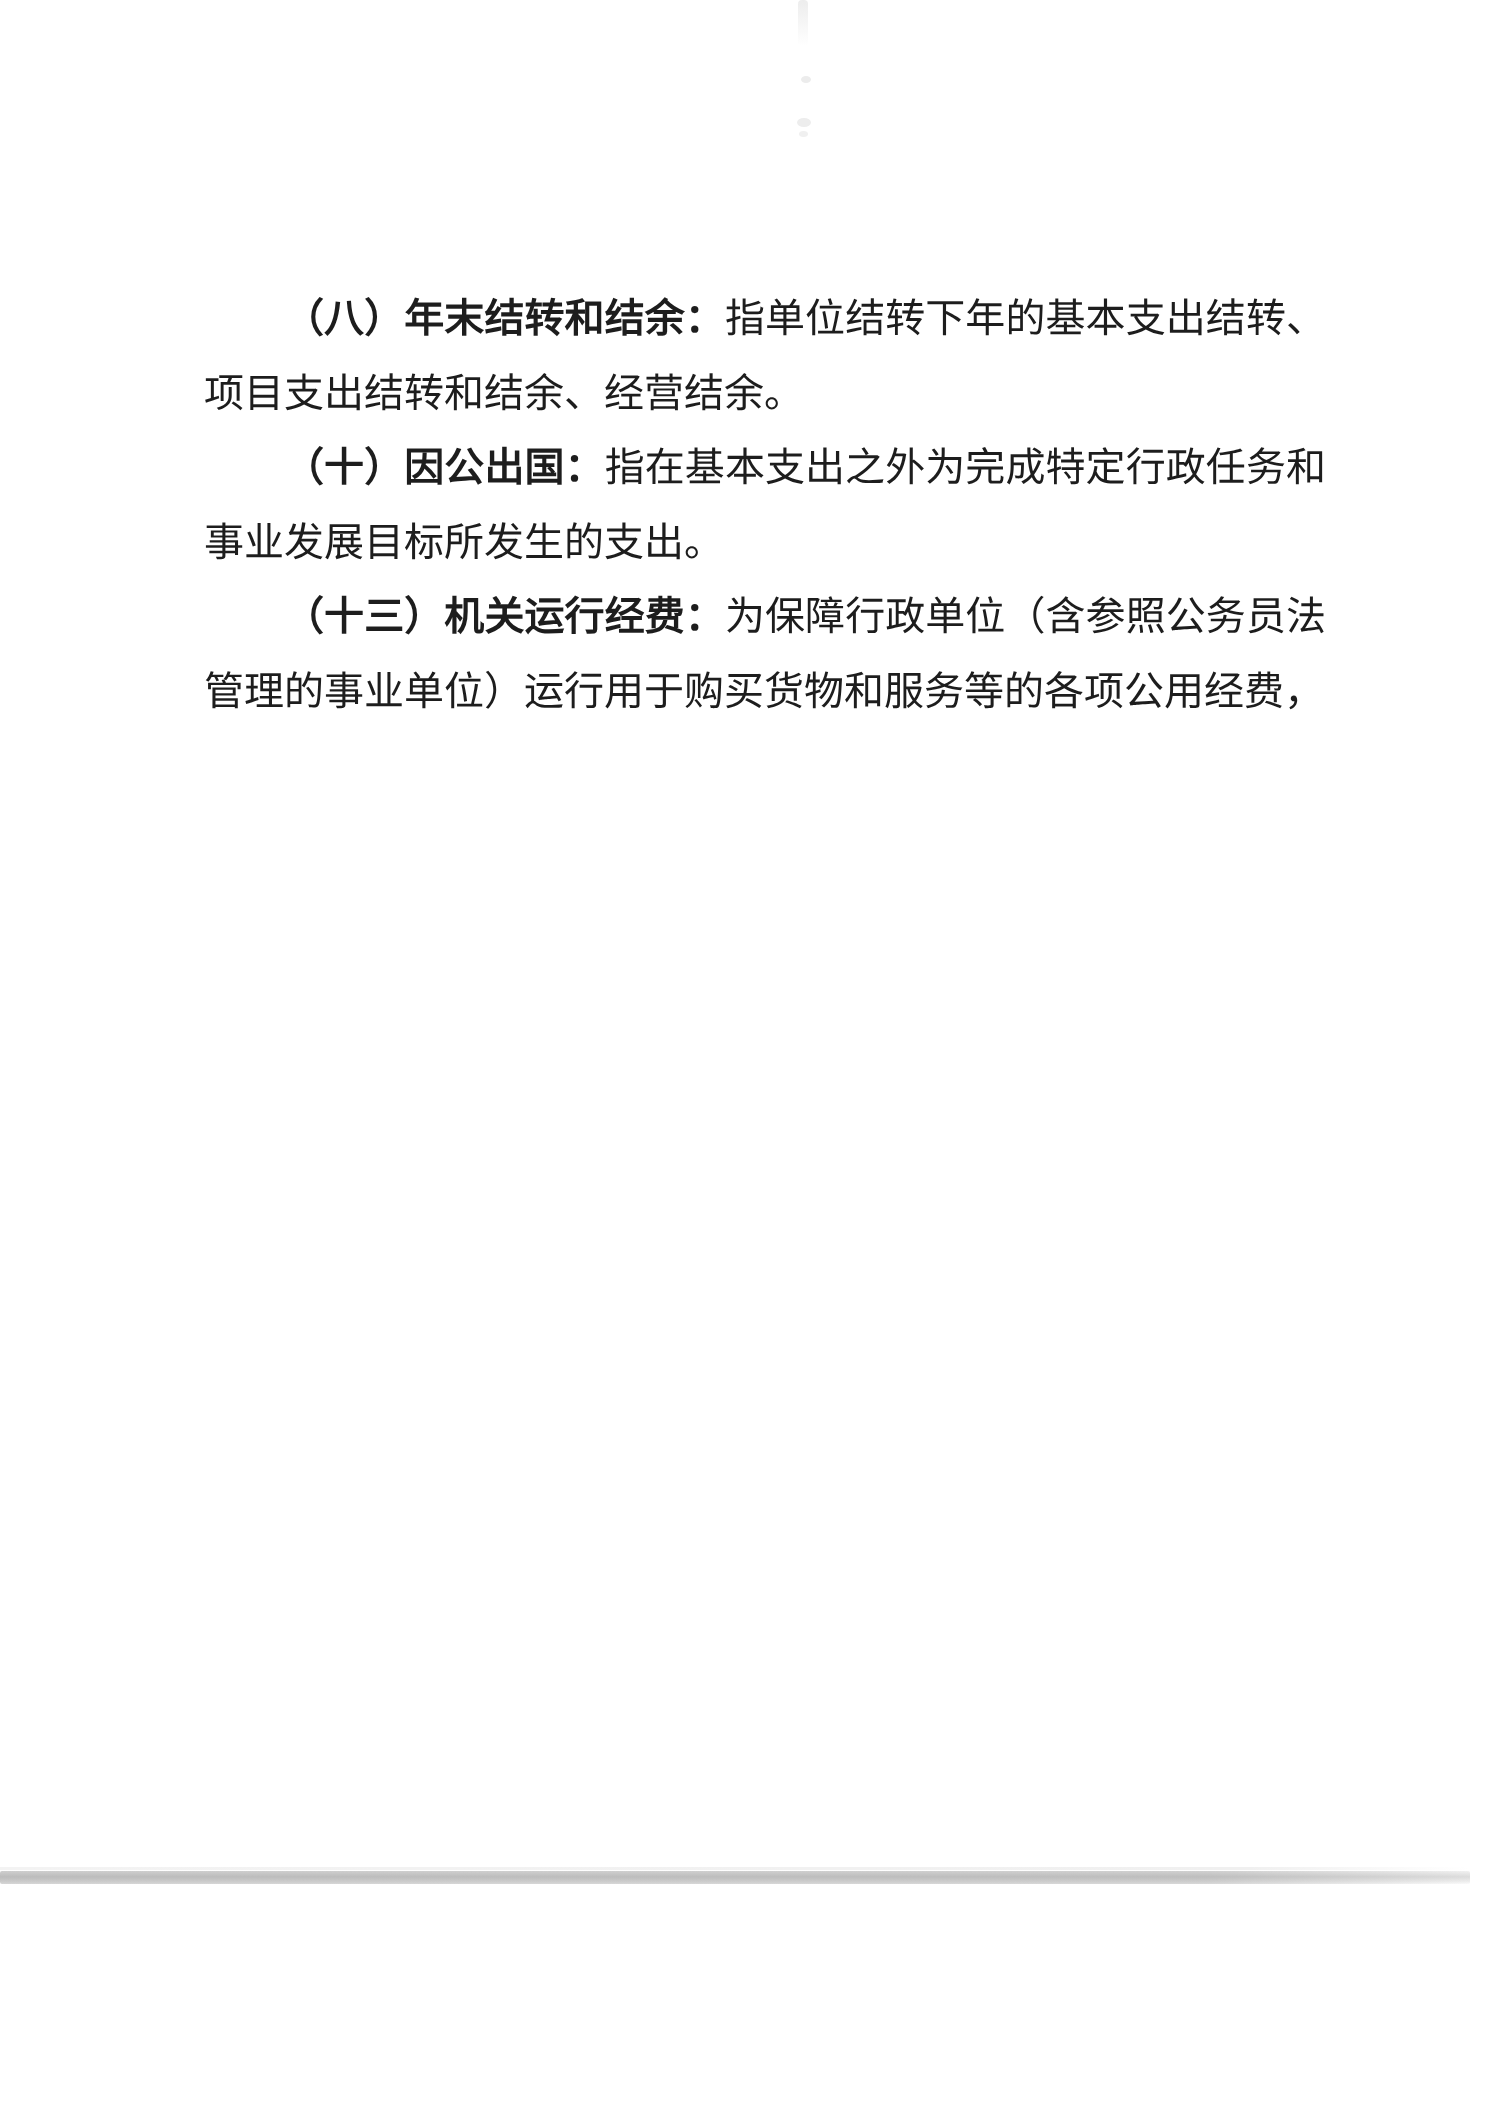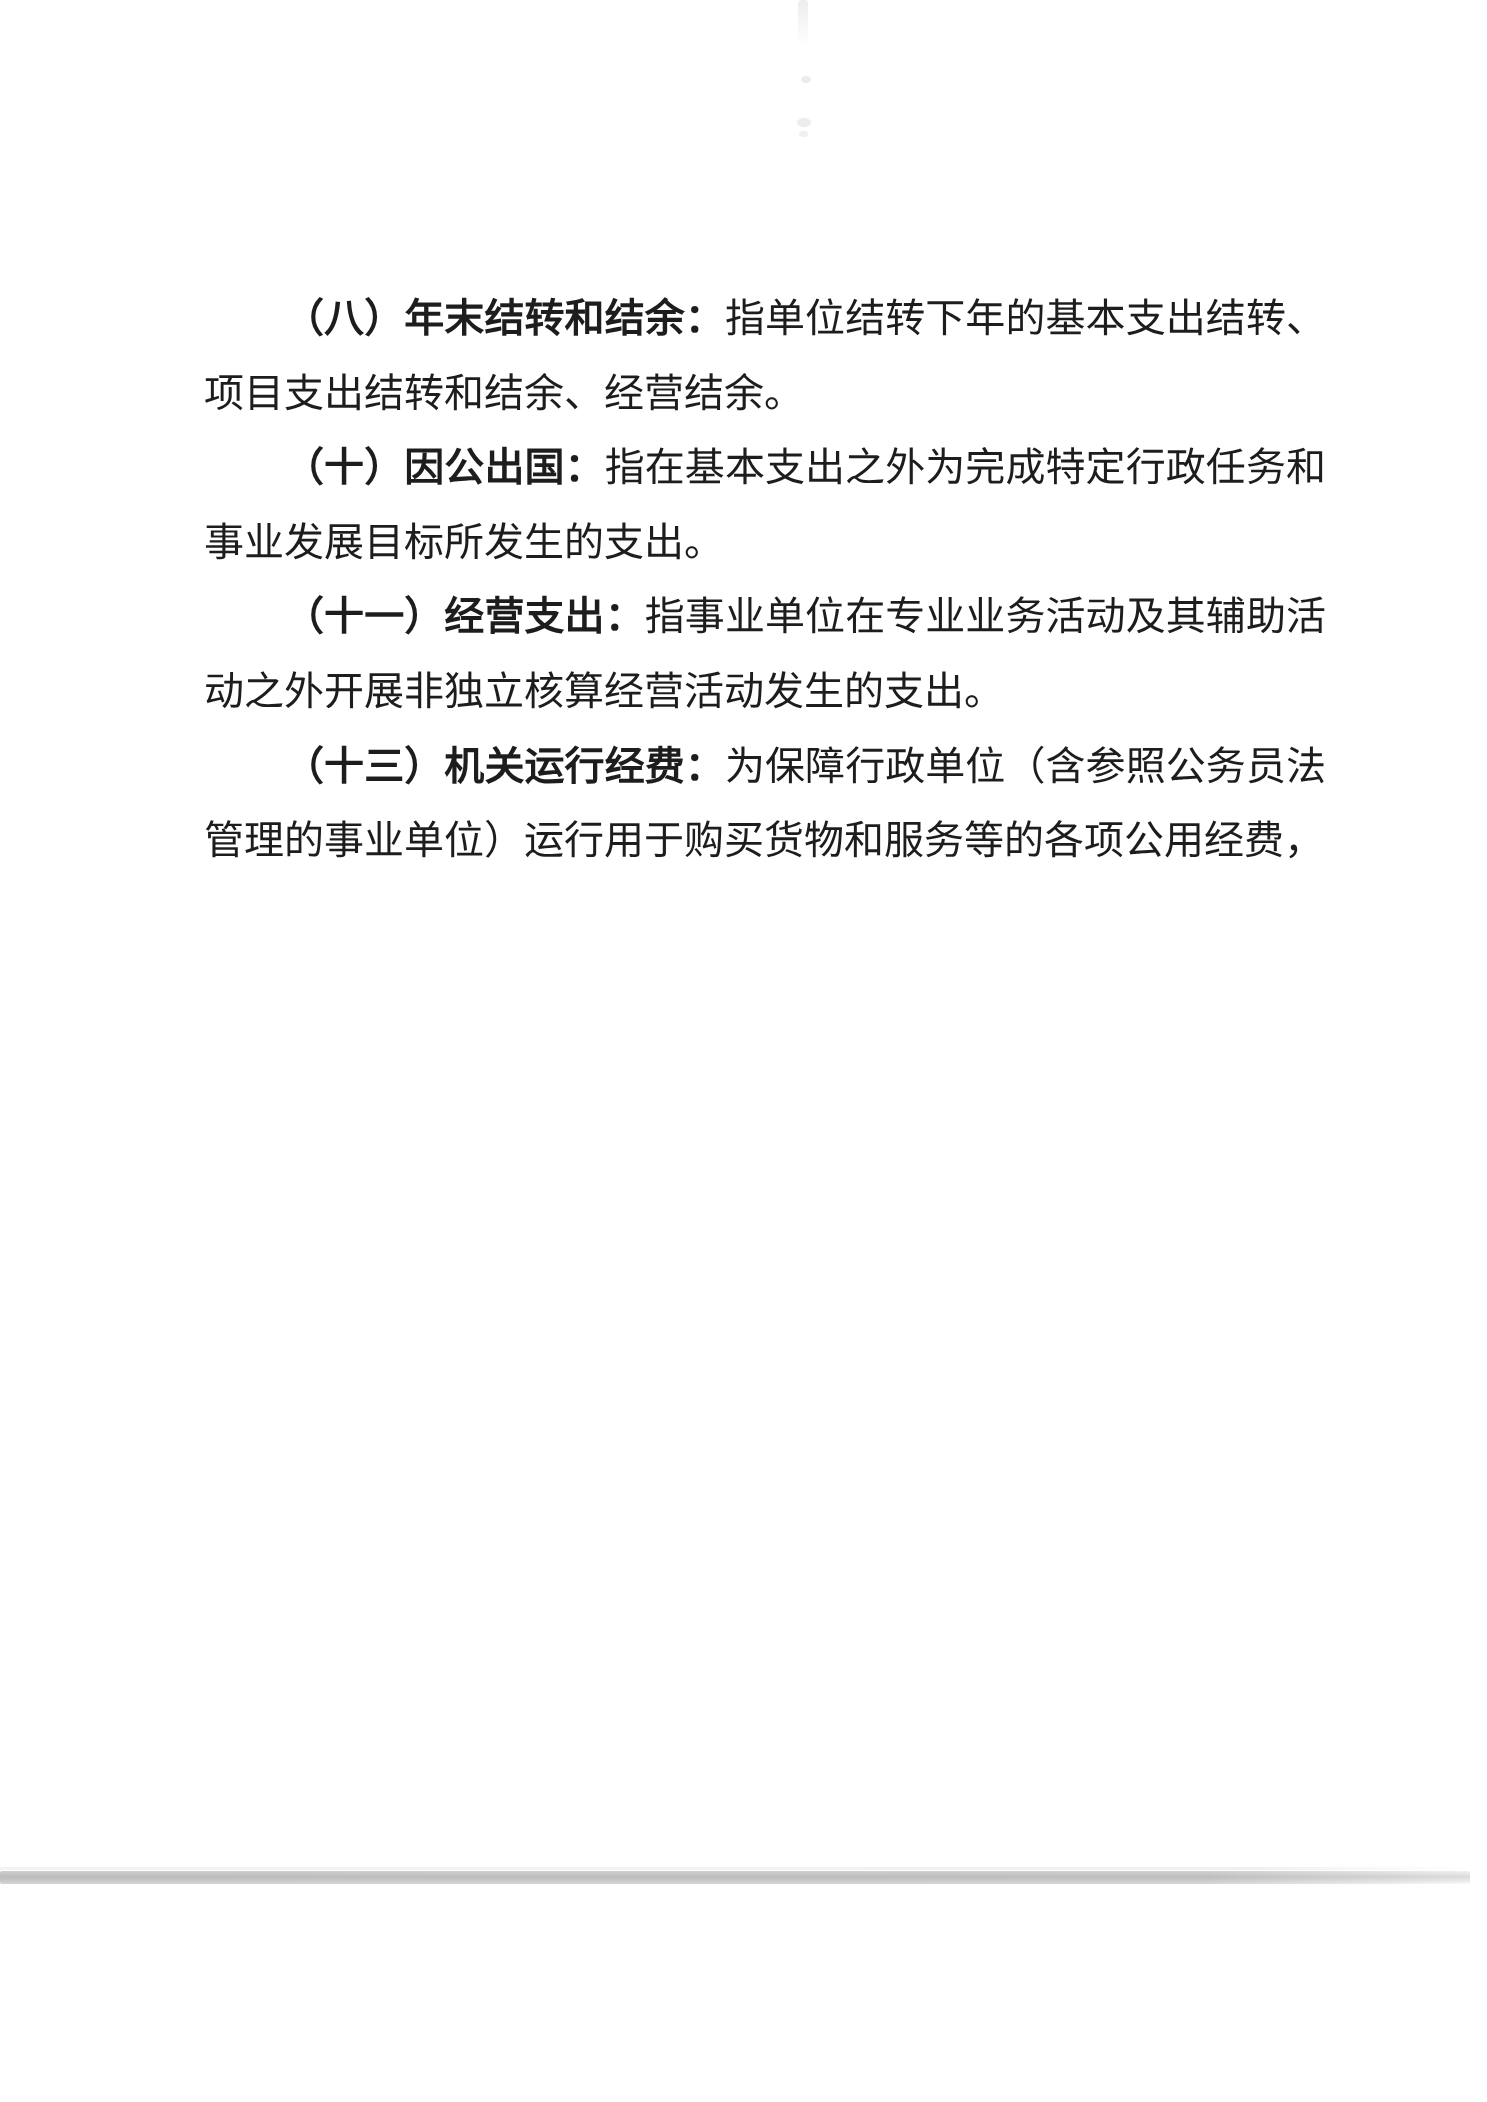--- a/index.html
+++ b/index.html
@@ -119,23 +119,20 @@
 
     <p>
       <span class="para-lead">（八）年末结转和结余：</span><span class="para-body">指单位结转下年的基本支出结转、项目支出结转和结余、经营结余。</span>
     </p>
 
 
     <p>
       <span class="para-lead">（十）因公出国：</span><span class="para-body">指在基本支出之外为完成特定行政任务和事业发展目标所发生的支出。</span>
     </p>
 
-    <p>
-      <span class="para-lead">（十一）经营支出：</span><span class="para-body">指事业单位在专业业务活动及其辅助活动之外开展非独立核算经营活动发生的支出。</span>
-    </p>
 
 
     <p>
       <span class="para-lead">（十三）机关运行经费：</span><span class="para-body">为保障行政单位（含参照公务员法管理的事业单位）运行用于购买货物和服务等的各项公用经费，</span>
     </p>
 
   </div>
 
   <div class="scan-shadow-band"></div>
 

